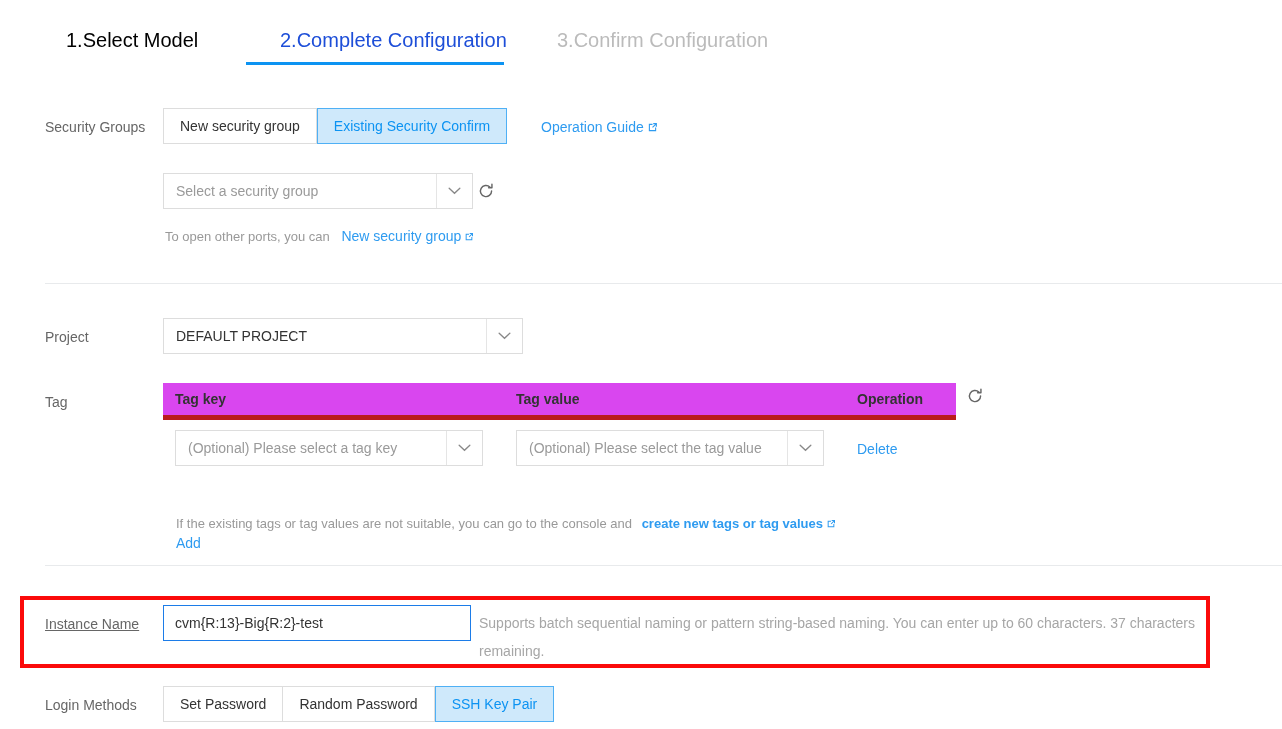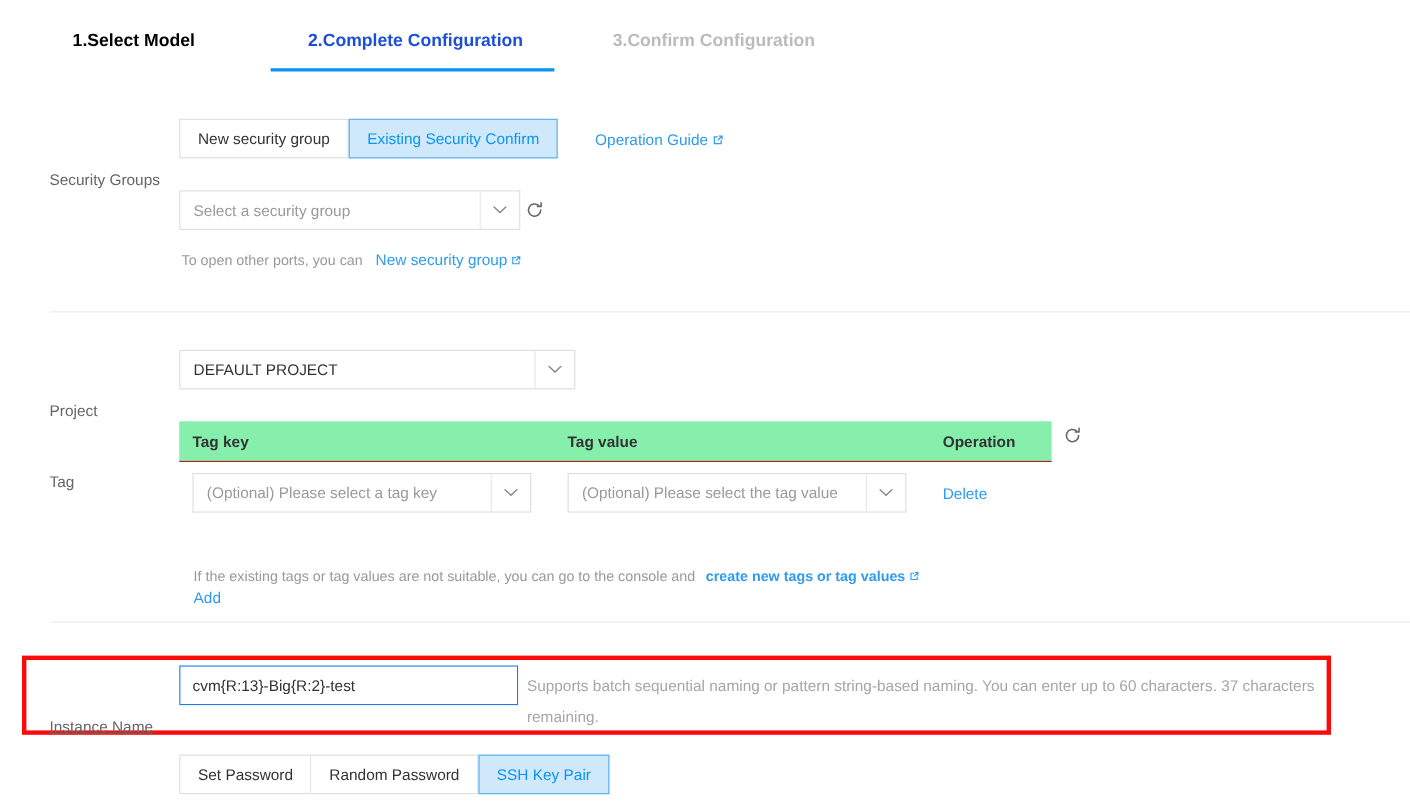--- a/index.html
+++ b/index.html
@@ -10,32 +10,32 @@
     font-family: "Liberation Sans", sans-serif;
     color: #444;
     overflow: hidden;
   }
   .page { position: relative; width: 1282px; height: 729px; background: #fff; }
 
   
   .steps { position: absolute; left: 0; top: 0; width: 1282px; height: 66px; }
   .step {
     position: absolute; top: 29px;
-    font-size: 16px; font-weight: bold; white-space: nowrap;
+    font-size: 20px; font-weight: normal; white-space: nowrap;
   }
   .step-1 { left: 66px; color: #000000; }
   .step-2 { left: 280px; color: #1d4ed8; }
   .step-3 { left: 557px; color: #bbbbbb; }
   .step-underline {
     position: absolute; left: 246px; top: 62px;
     width: 258px; height: 3px; background: #0c93f2;
   }
   .field-label {
     position: absolute;
-    font-size: 14px; color: #666; white-space: nowrap; margin-top: 36px;
+    font-size: 14px; color: #666; white-space: nowrap;
   }
 
   
   .seg-group { position: absolute; display: flex; }
   .seg {
     height: 36px; padding: 0 16px;
     display: flex; align-items: center; justify-content: center;
     font-size: 14px; color: #333;
     background: #ffffff;
     border: 1px solid #dddddd;
@@ -97,22 +97,22 @@
   .refresh { position: absolute; cursor: pointer; }
 
   
   .divider {
     position: absolute; height: 1px; background: #e8eaec;
   }
 
   
   .tag-header {
     position: absolute;
-    background: #86efac;
-    border-bottom: 1px solid #b91c1c;
+    background: #d946ef;
+    border-bottom: 5px solid #b91c1c;
     display: flex; align-items: center;
   }
   .tag-header .th {
     font-size: 14px; font-weight: bold; color: #333;
     position: absolute; white-space: nowrap;
   }
 
   
   .redbox {
     position: absolute;

